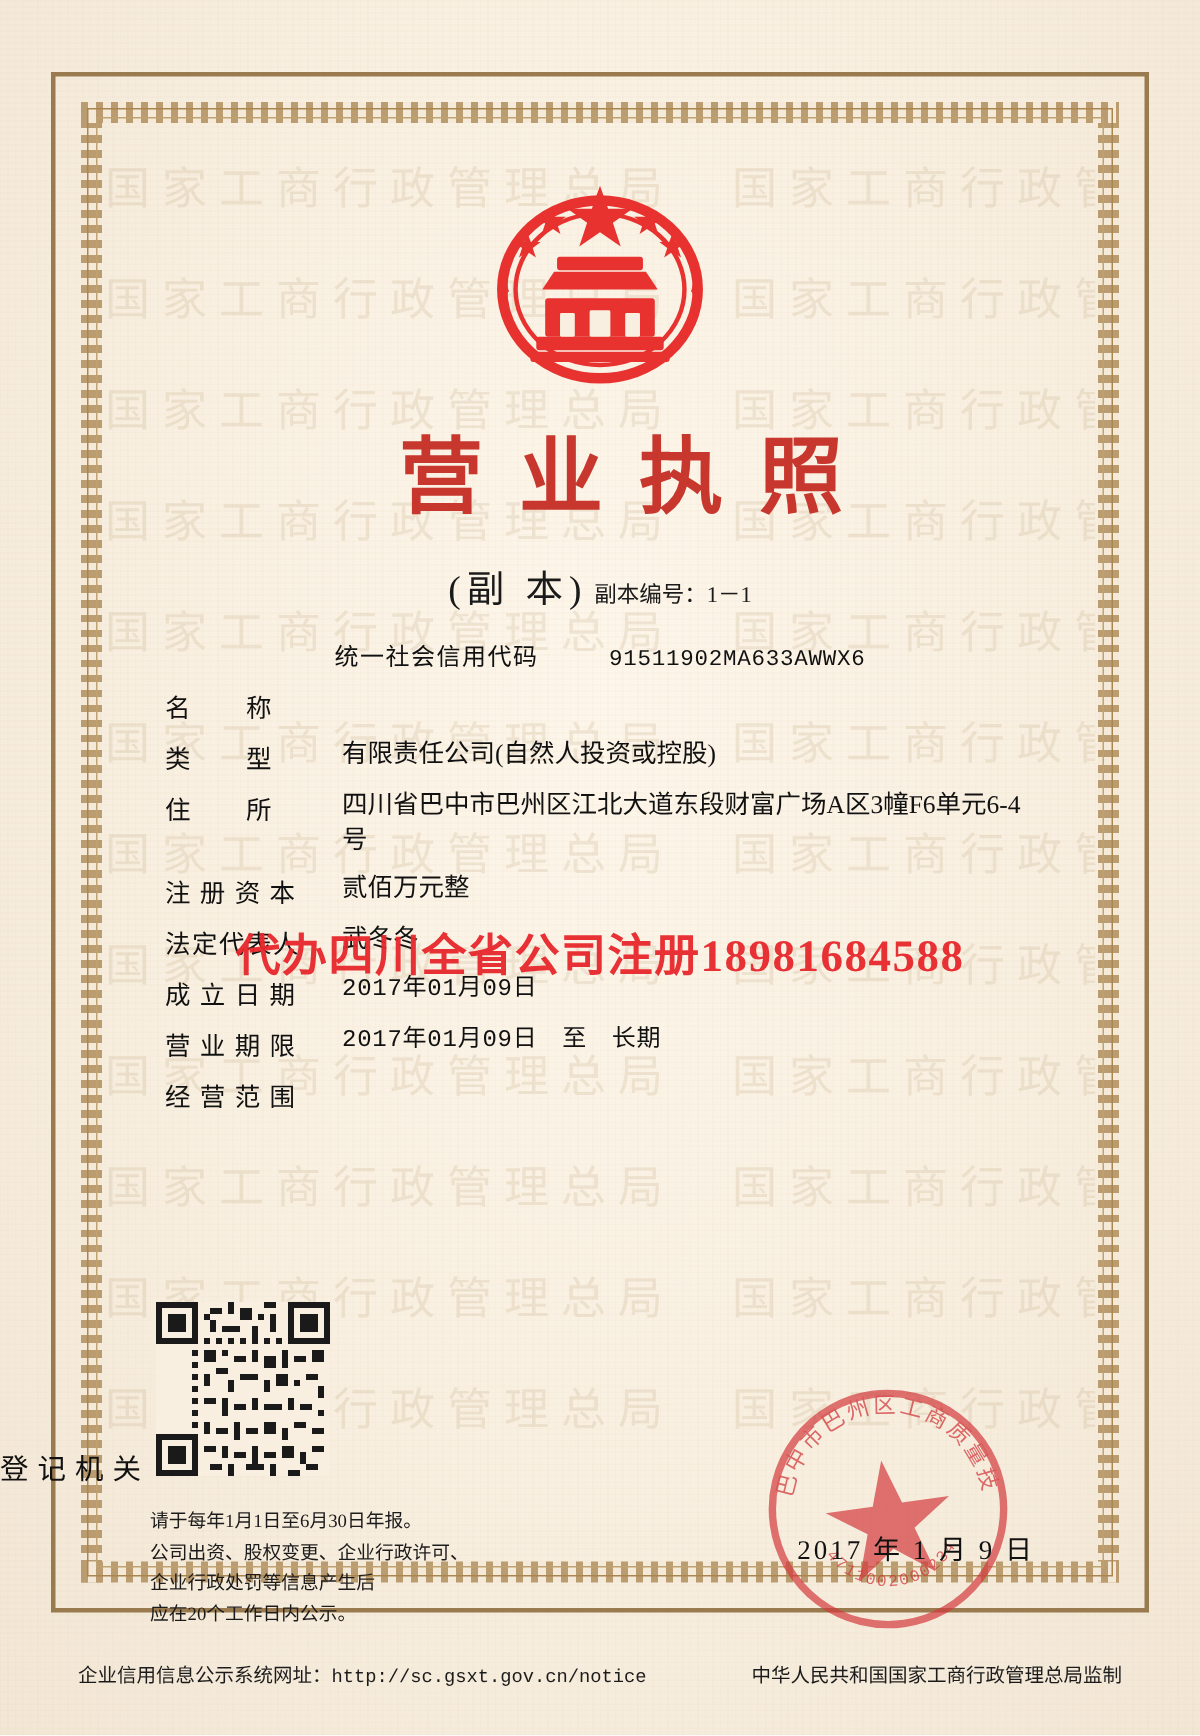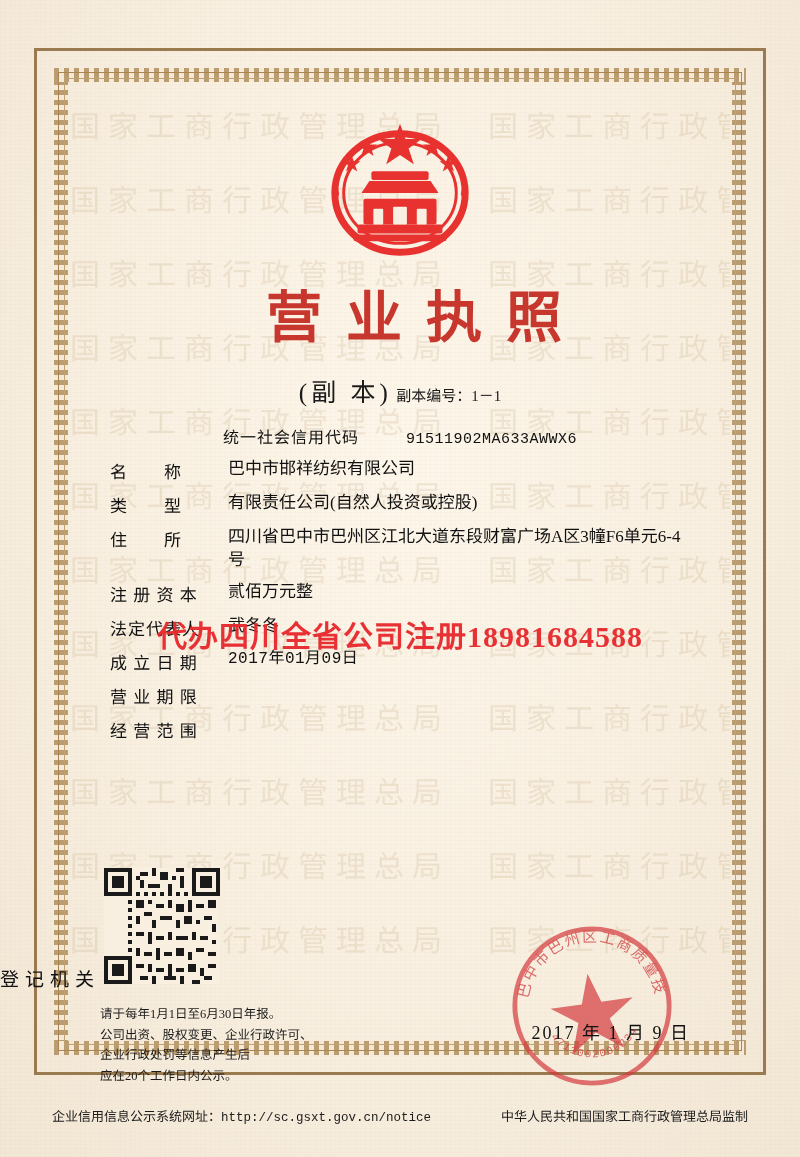--- a/index.html
+++ b/index.html
@@ -352,21 +352,20 @@
 
   <div class="credit-row">
     <span>统一社会信用代码</span>
     <span class="credit-code">91511902MA633AWWX6</span>
   </div>
 
   <div class="fields">
 
     <div class="field">
       <div class="field-label">名　　称</div>
-      <div class="field-value">巴中市邯祥纺织有限公司</div>
     </div>
 
     <div class="field">
       <div class="field-label">类　　型</div>
       <div class="field-value">有限责任公司(自然人投资或控股)</div>
     </div>
 
     <div class="field">
       <div class="field-label">住　　所</div>
       <div class="field-value">四川省巴中市巴州区江北大道东段财富广场A区3幢F6单元6-4号</div>
@@ -382,20 +381,21 @@
       <div class="field-value">武冬冬</div>
     </div>
 
     <div class="field">
       <div class="field-label">成 立 日 期</div>
       <div class="field-value mono">2017年01月09日</div>
     </div>
 
     <div class="field">
       <div class="field-label">营 业 期 限</div>
+      <div class="field-value mono">2017年01月09日　至　长期</div>
     </div>
 
     <div class="field">
       <div class="field-label">经 营 范 围</div>
     </div>
 
   </div>
 
   <div class="overprint">代办四川全省公司注册18981684588</div>
 

